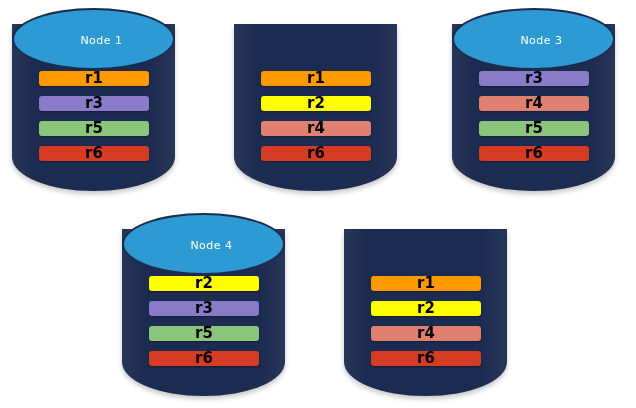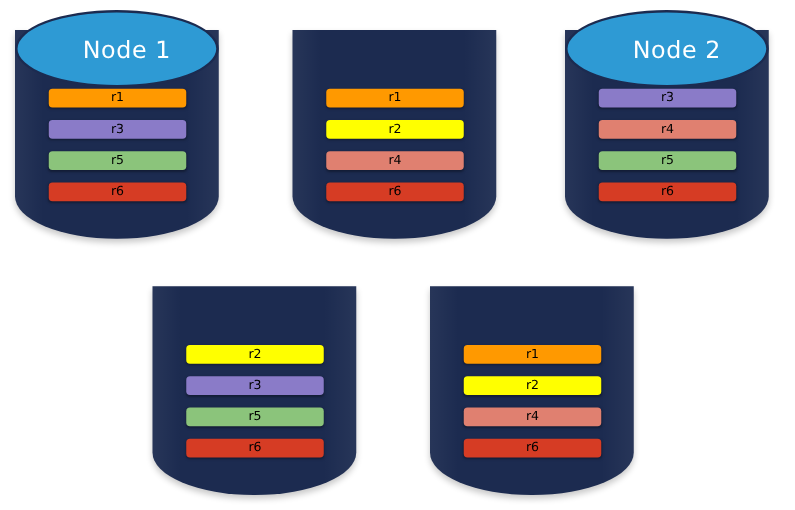--- a/index.html
+++ b/index.html
@@ -63,21 +63,21 @@
     background: #2e9ad4;
     border: 2px solid #1c2b50;
     box-sizing: border-box;
     border-radius: 50% / 50%;
     display: flex;
     align-items: center;
     justify-content: center;
   }
   .cyl-top-label {
     color: #ffffff;
-    font-size: 19px;
+    font-size: 11px;
     letter-spacing: 0.5px;
     white-space: nowrap;
     line-height: 1;
     padding-left: 16px;
     padding-top: 2px;
   }
 
   
   .replica-stack {
     position: absolute;
@@ -90,22 +90,22 @@
     margin-bottom: 10px;
     border-radius: 3px;
     display: flex;
     align-items: center;
     justify-content: center;
     box-shadow: 0 1px 2px rgba(0,0,0,0.35);
   }
   .replica:last-child { margin-bottom: 0; }
   .replica-label {
     color: #000000;
-    font-size: 10px;
-    font-weight: normal;
+    font-size: 15px;
+    font-weight: bold;
     line-height: 1;
     white-space: nowrap;
   }
 </style>
 </head>
 <body>
 
 <div id="stage">
     <div class="node" style="left: 12px; top: 8px;">
       <div class="cyl-body"></div>
@@ -154,39 +154,42 @@
           <span class="replica-label">r4</span>
         </div>
         <div class="replica" style="background: rgb(139, 196, 123);">
           <span class="replica-label">r5</span>
         </div>
         <div class="replica" style="background: rgb(214, 60, 36);">
           <span class="replica-label">r6</span>
         </div>
       </div>
       <div class="cyl-top">
-        <span class="cyl-top-label">Node  2</span>
+        <span class="cyl-top-label">Node  3</span>
       </div>
     </div>
     <div class="node" style="left: 122px; top: 213px;">
       <div class="cyl-body"></div>
       <div class="replica-stack">
         <div class="replica" style="background: rgb(255, 255, 0);">
           <span class="replica-label">r2</span>
         </div>
         <div class="replica" style="background: rgb(138, 123, 200);">
           <span class="replica-label">r3</span>
         </div>
         <div class="replica" style="background: rgb(139, 196, 123);">
           <span class="replica-label">r5</span>
         </div>
         <div class="replica" style="background: rgb(214, 60, 36);">
           <span class="replica-label">r6</span>
         </div>
       </div>
+      <div class="cyl-top">
+        <span class="cyl-top-label">Node  4</span>
+      </div>
     </div>
     <div class="node" style="left: 344px; top: 213px;">
       <div class="cyl-body"></div>
       <div class="replica-stack">
         <div class="replica" style="background: rgb(255, 153, 0);">
           <span class="replica-label">r1</span>
         </div>
         <div class="replica" style="background: rgb(255, 255, 0);">
           <span class="replica-label">r2</span>
         </div>

